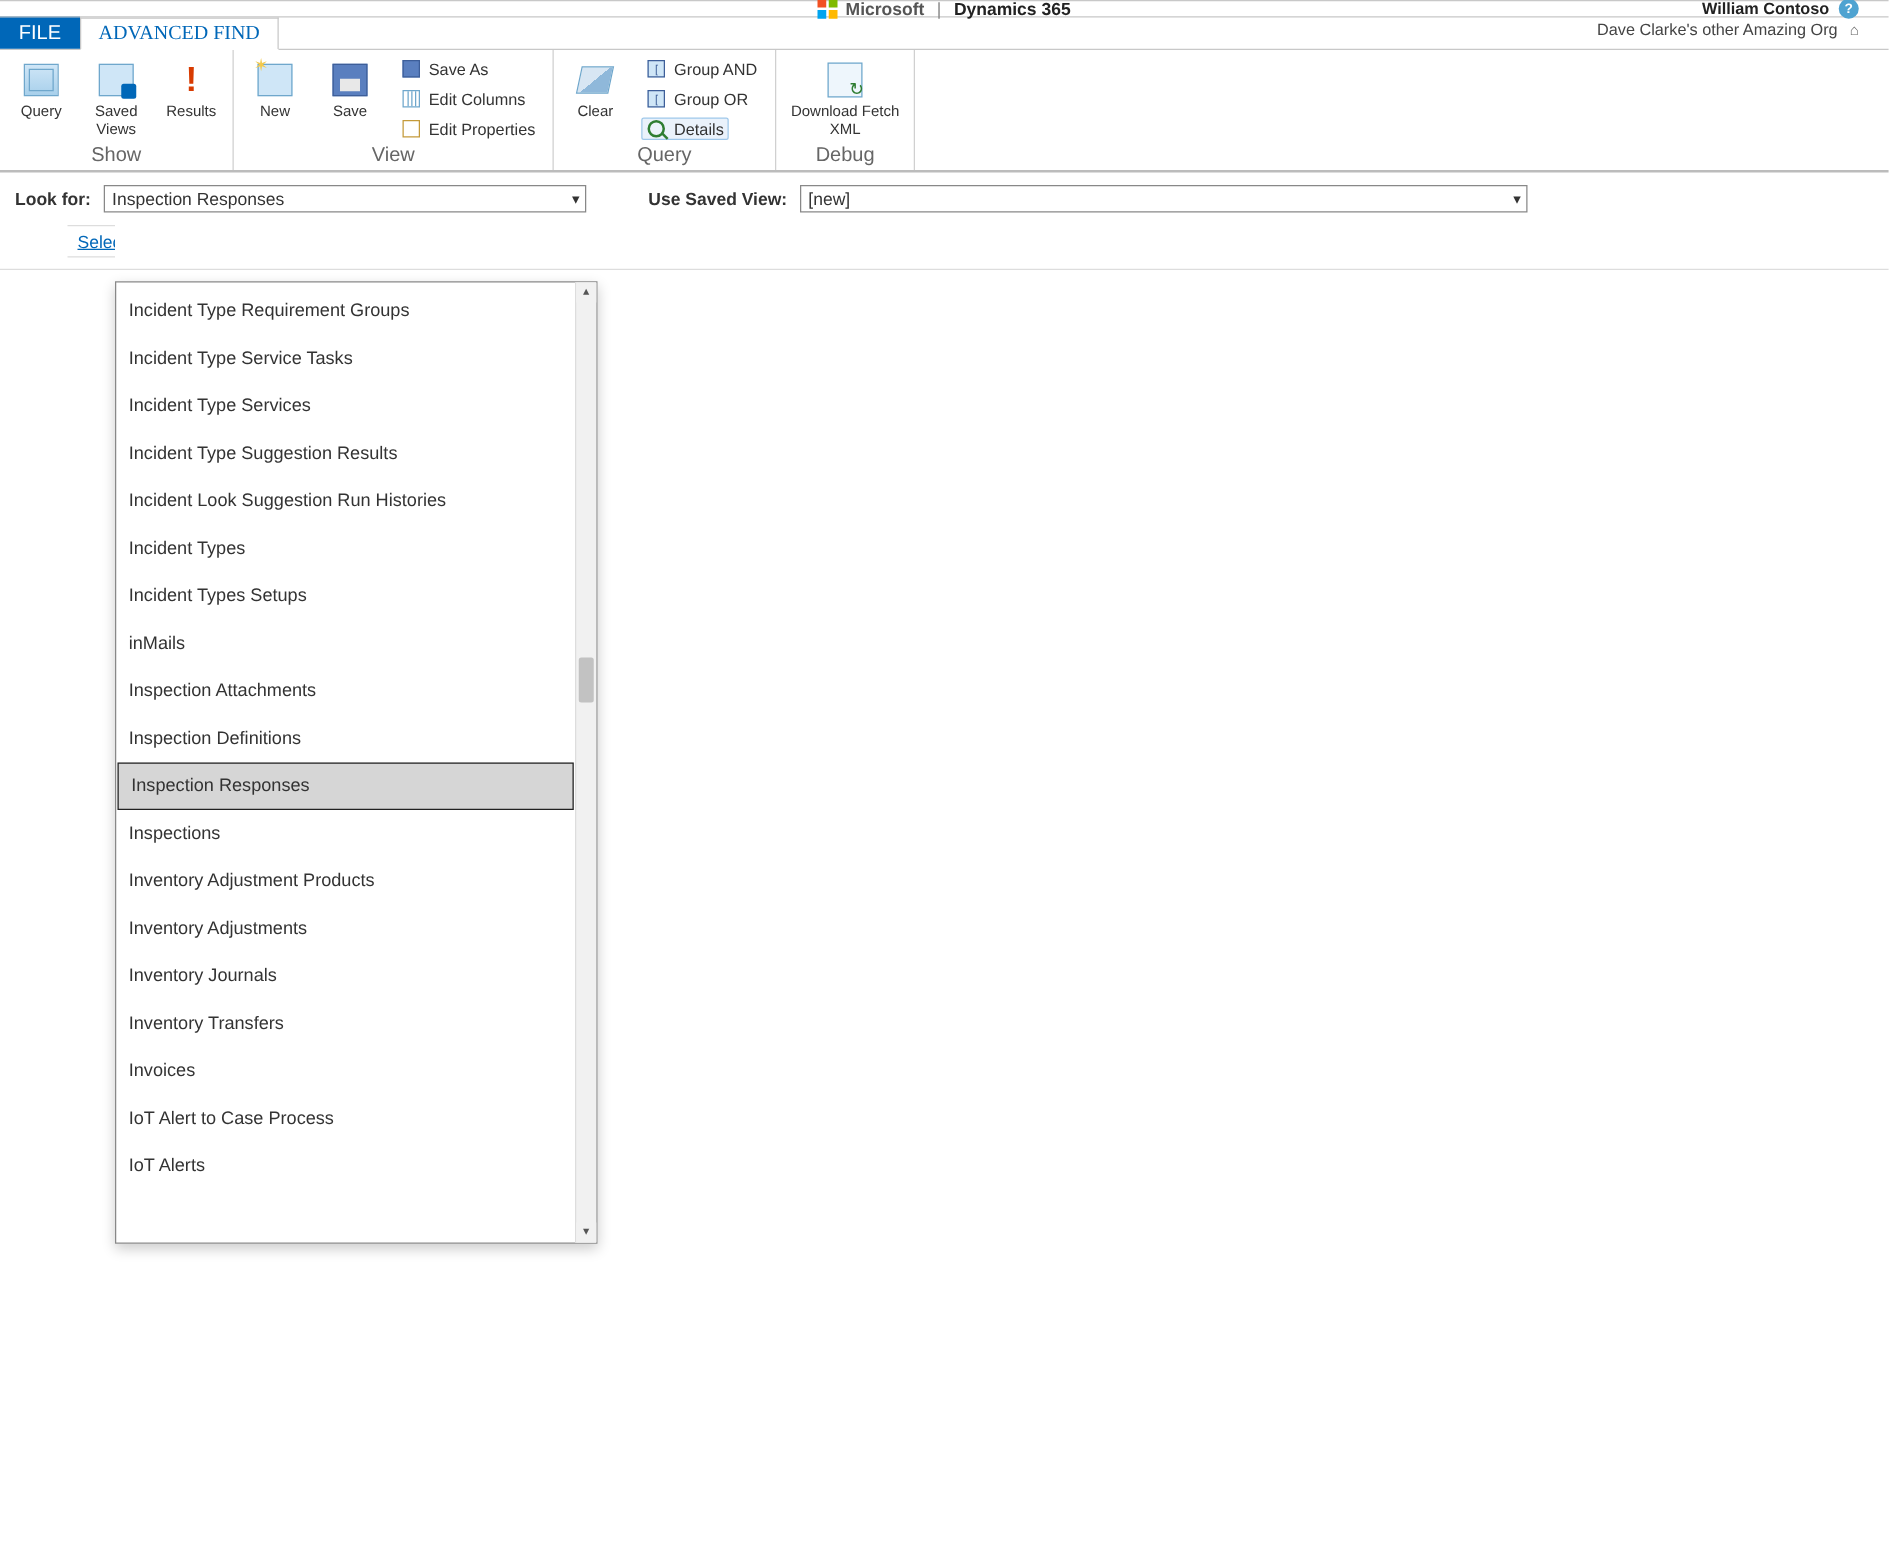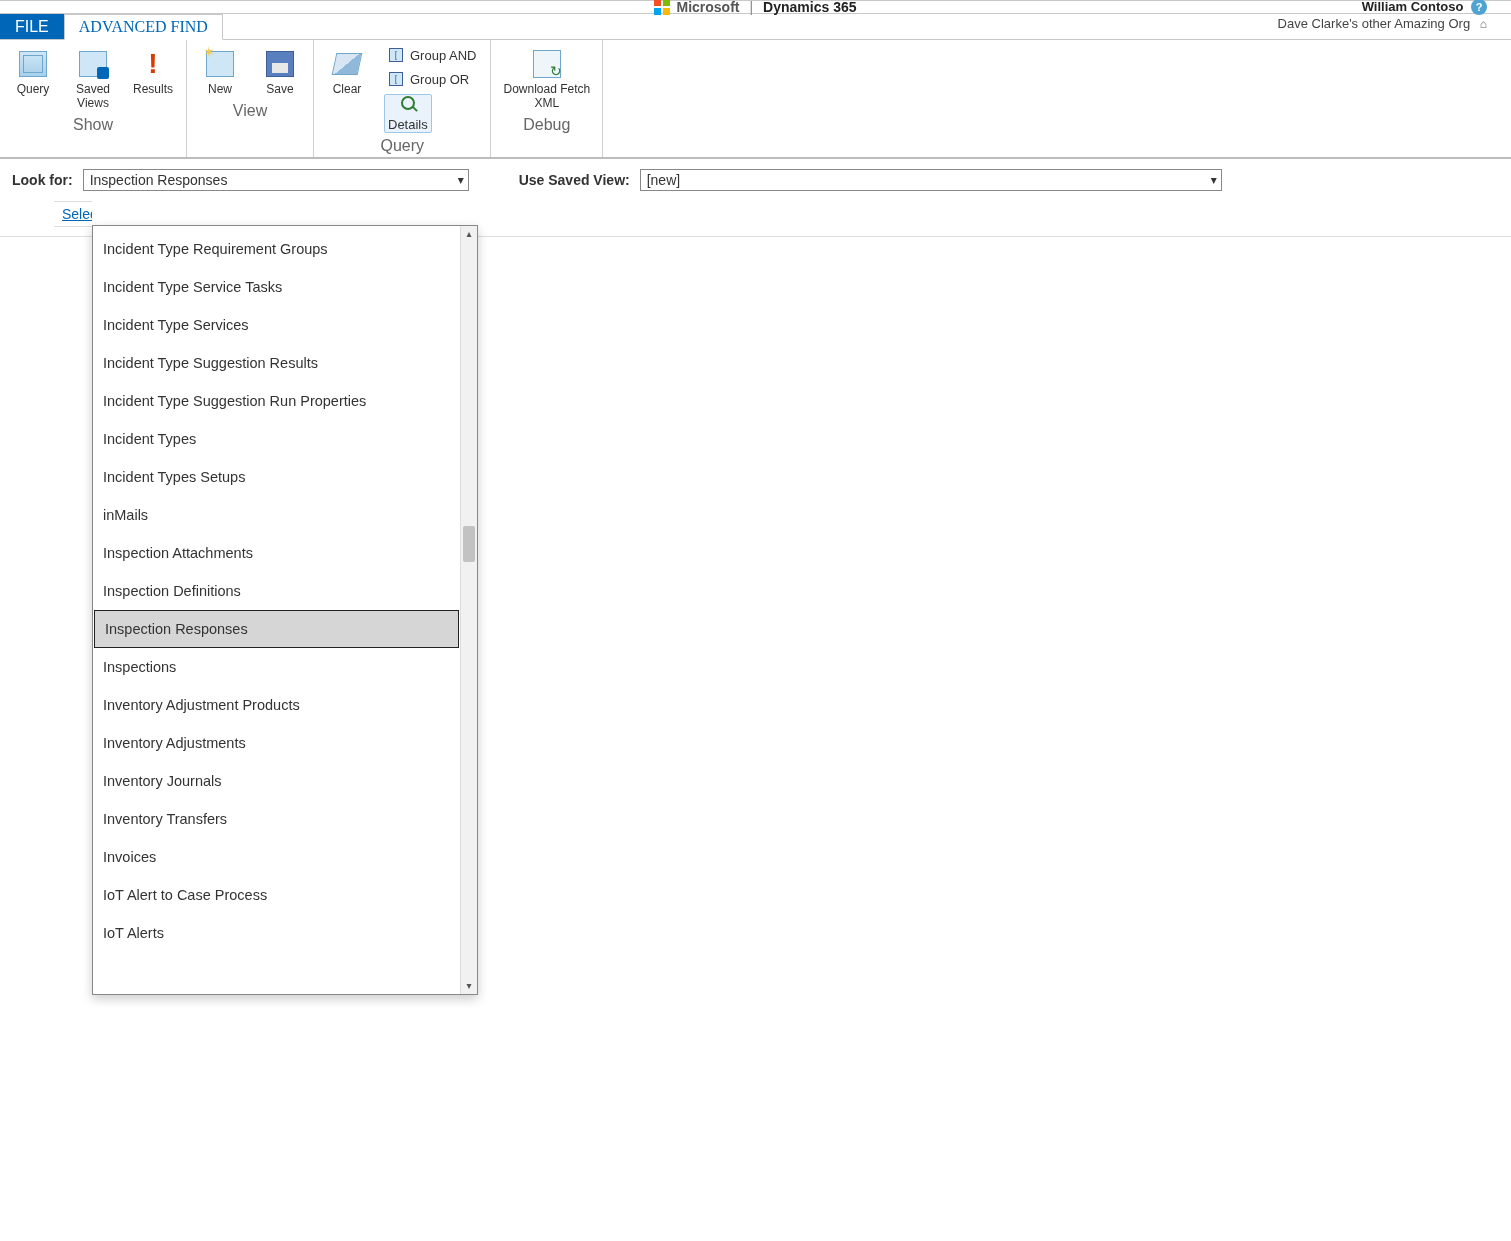--- a/index.html
+++ b/index.html
@@ -124,21 +124,21 @@
   .smallstack {
     display:flex;
     flex-direction:column;
     gap:6px;
     align-items:flex-start;
   }
   .smbtn {
     display:flex; align-items:center; gap:6px; cursor:pointer; font-size:13px; color:#333;
     padding:1px 4px;
   }
-  .smbtn.highlight { background:#eaf2fb; border:1px solid #9ec7ea; border-radius:2px; padding:0 3px;flex-direction:column;}
+  .smbtn.highlight { background:#eaf2fb; border:1px solid #9ec7ea; border-radius:2px; padding:0 3px;}
   .smbtn .sic { width:16px; height:16px; display:inline-flex; align-items:center; justify-content:center;}
 
   
   .ic-grid { background:linear-gradient(#cfe6f7,#a8d0eb); border:1px solid #6fa7cc; width:28px; height:26px; position:relative;}
   .ic-grid::after{content:"";position:absolute;inset:3px;border:1px solid #6fa7cc;}
   .ic-saved { background:#cfe6f7; border:1px solid #6fa7cc; width:28px; height:26px; position:relative;}
   .ic-saved::after{content:"";position:absolute;right:-3px;bottom:-3px;width:12px;height:12px;background:#0067b8;border-radius:2px;}
   .ic-excl { color:#d83b01; font-size:28px; font-weight:bold; line-height:1;}
   .ic-new { background:#cfe6f7;border:1px solid #6fa7cc; width:28px;height:26px; position:relative;}
   .ic-new::before{content:"✶";position:absolute;left:-4px;top:-8px;color:#f2c94c;font-size:14px;}
@@ -314,20 +314,40 @@
             <div class="ic-new"></div>
           </div>
         <span>New</span>
       </div>
       <div class="rbtn">
         <div class="ic">
             <div class="ic-disk"></div>
           </div>
         <span>Save</span>
       </div>
+      <div class="smallstack">
+        <div class="smbtn">
+          <span class="sic">
+              <span class="sic-disk"></span>
+            </span>
+          <span>Save As</span>
+        </div>
+        <div class="smbtn">
+          <span class="sic">
+              <span class="sic-cols"></span>
+            </span>
+          <span>Edit Columns</span>
+        </div>
+        <div class="smbtn">
+          <span class="sic">
+              <span class="sic-props"></span>
+            </span>
+          <span>Edit Properties</span>
+        </div>
+      </div>
     </div>
     <div class="rlabel">View</div>
   </div>
 
   <div class="rgroup">
     <div class="rbody">
       <div class="rbtn">
         <div class="ic">
             <div class="ic-eraser"></div>
           </div>
@@ -389,21 +409,21 @@
 <a class="selectlink">Select</a>
 <div class="hr-under"></div>
 
 
 <div class="dropdown">
   <div class="dd-list" id="dd-list">
       <div class="dd-item">Incident Type Requirement Groups</div>
       <div class="dd-item">Incident Type Service Tasks</div>
       <div class="dd-item">Incident Type Services</div>
       <div class="dd-item">Incident Type Suggestion Results</div>
-      <div class="dd-item">Incident Type Suggestion Run Properties</div>
+      <div class="dd-item">Incident Look Suggestion Run Histories</div>
       <div class="dd-item">Incident Types</div>
       <div class="dd-item">Incident Types Setups</div>
       <div class="dd-item">inMails</div>
       <div class="dd-item">Inspection Attachments</div>
       <div class="dd-item">Inspection Definitions</div>
       <div class="dd-item selected">Inspection Responses</div>
       <div class="dd-item">Inspections</div>
       <div class="dd-item">Inventory Adjustment Products</div>
       <div class="dd-item">Inventory Adjustments</div>
       <div class="dd-item">Inventory Journals</div>

